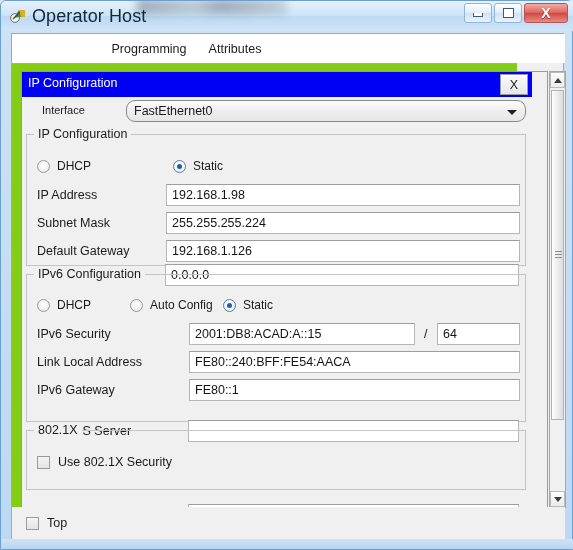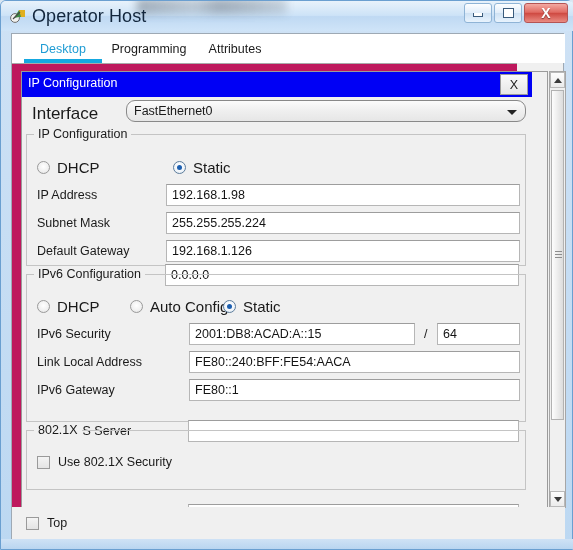--- a/index.html
+++ b/index.html
@@ -111,21 +111,21 @@
   .tabstrip-rest {
     position: absolute; left: 262px; top: 0;
     width: 291px; height: 29px;
     background: #ffffff;
   }
 
   
   .content {
     position: absolute; left: 0; top: 29px;
     width: 505px; height: 478px;
-    background: #be185d;
+    background: #84cc16;
     border-top: 1px solid #a9a9a9;
   }
 
   
   .scroll-region {
     position: absolute; left: 9px; top: 7px;
     width: 527px; height: 437px;
     background: #f0f0f0;
     border: 1px solid #9a9a9a;
     overflow: hidden;
@@ -150,22 +150,22 @@
     position: absolute; right: 4px; top: 2px;
     width: 28px; height: 21px;
     background: linear-gradient(to bottom,#fbfbfb,#e6e6e6);
     border: 1px solid #9b9b9b;
     display: flex; align-items: center; justify-content: center;
     font-size: 12.5px; color: #222;
   }
 
   
   .iface-label {
-    position: absolute; left: 10px; top: 32px;
-    font-size: 17px; color: #1a1a1a;
+    position: absolute; left: 20px; top: 32px;
+    font-size: 11px; color: #1a1a1a;
   }
   .combo {
     position: absolute; left: 104px; top: 28px;
     width: 400px; height: 22px;
     background: linear-gradient(to bottom,#fcfcfc 0%,#efefef 50%,#e6e6e6 100%);
     border: 1px solid #898989;
     border-radius: 9px;
     text-align: center;
   }
   .combo .cb-text {
@@ -233,21 +233,21 @@
     background: radial-gradient(circle at 50% 42%, #ffffff 0%, #f2f6fa 55%, #dbe6ef 100%);
   }
   .radio.checked .dot::after {
     content: "";
     position: absolute; left: 3px; top: 3px;
     width: 5px; height: 5px; border-radius: 50%;
     background: #1c5fb0;
   }
   .radio .rl {
     margin-left: 7px;
-    font-size: 15px; color: #1a1a1a;
+    font-size: 12px; color: #1a1a1a;
     white-space: nowrap;
   }
 
   
   .checkbox { position: absolute; display: flex; align-items: center; }
   .checkbox .box {
     width: 13px; height: 13px; flex: none;
     border: 1px solid #9a9a9a;
     background: linear-gradient(to bottom,#f4f4f4,#e4e4e4);
   }
@@ -340,24 +340,20 @@
       </div>
       <div class="win-btn close">
         <span class="g-close">X</span>
       </div>
     </div>
   </div>
 
   <div class="client">
 
     <div class="tabstrip">
-      <div class="tab active" id="tab0">
-        <span>Desktop</span>
-        <span class="underline"></span>
-      </div>
       <div class="tab" id="tab1">
         <span>Programming</span>
       </div>
       <div class="tab" id="tab2">
         <span>Attributes</span>
       </div>
       <div class="tabstrip-rest"></div>
     </div>
 
     <div class="content">

